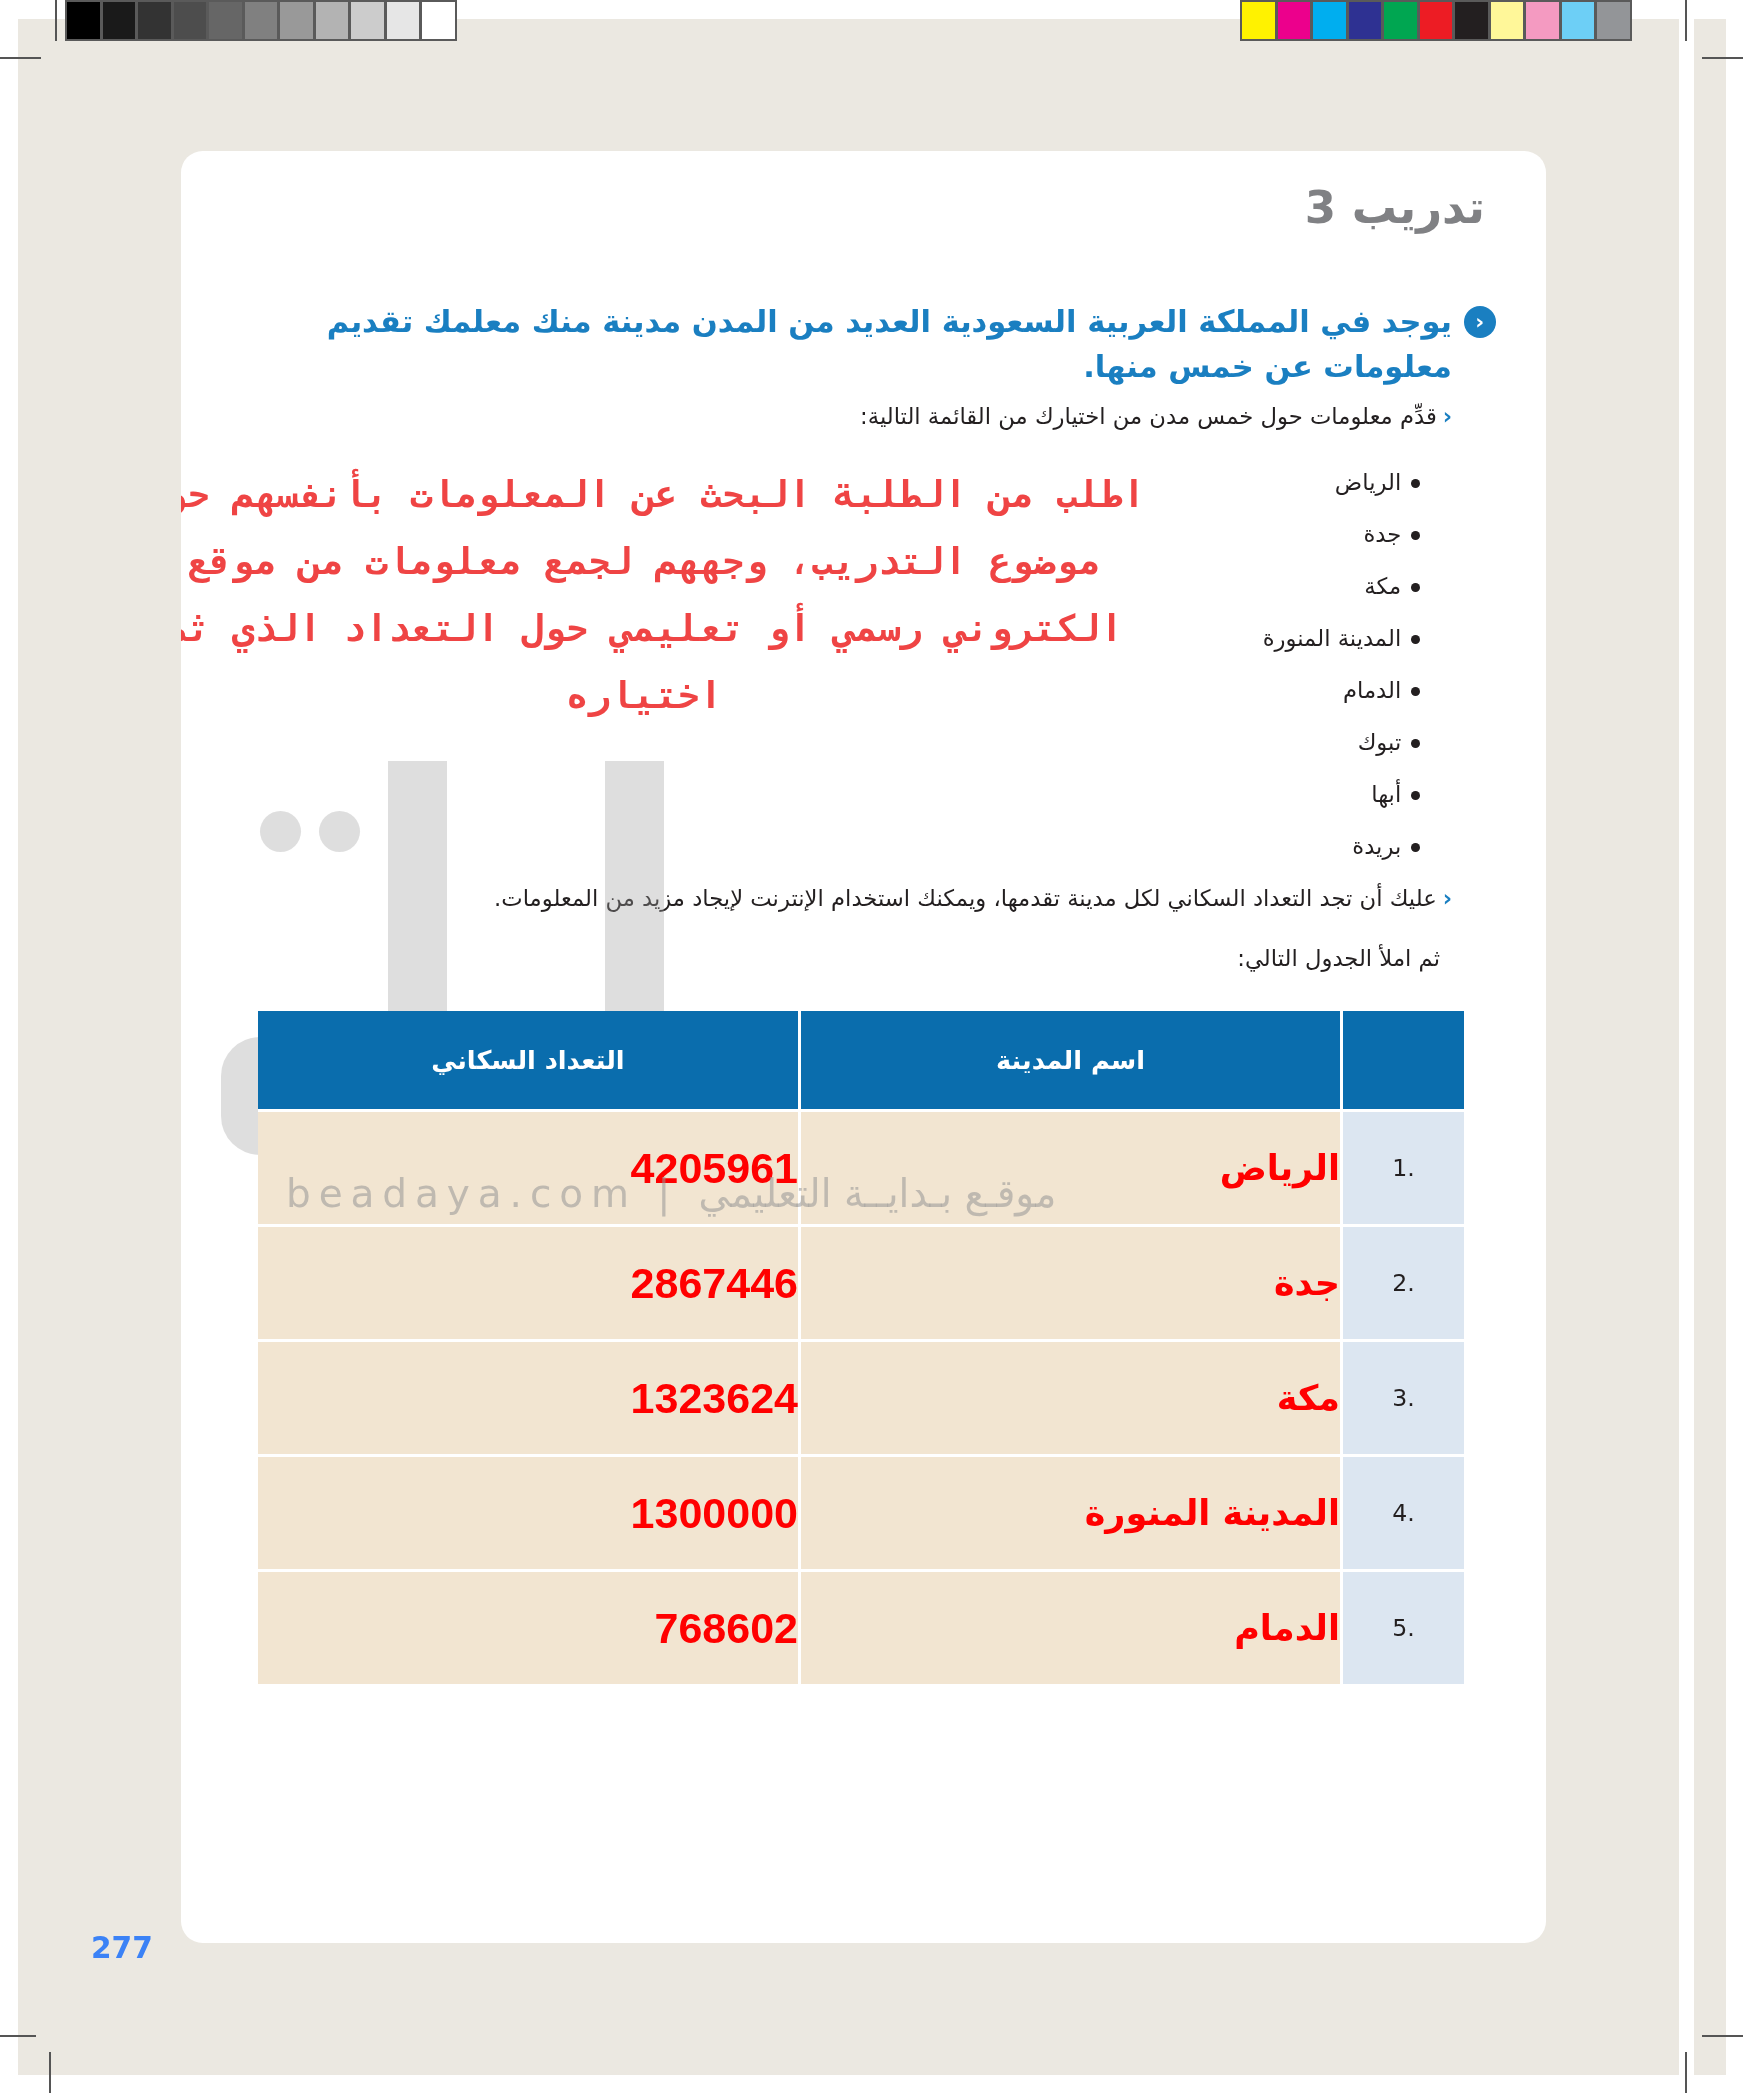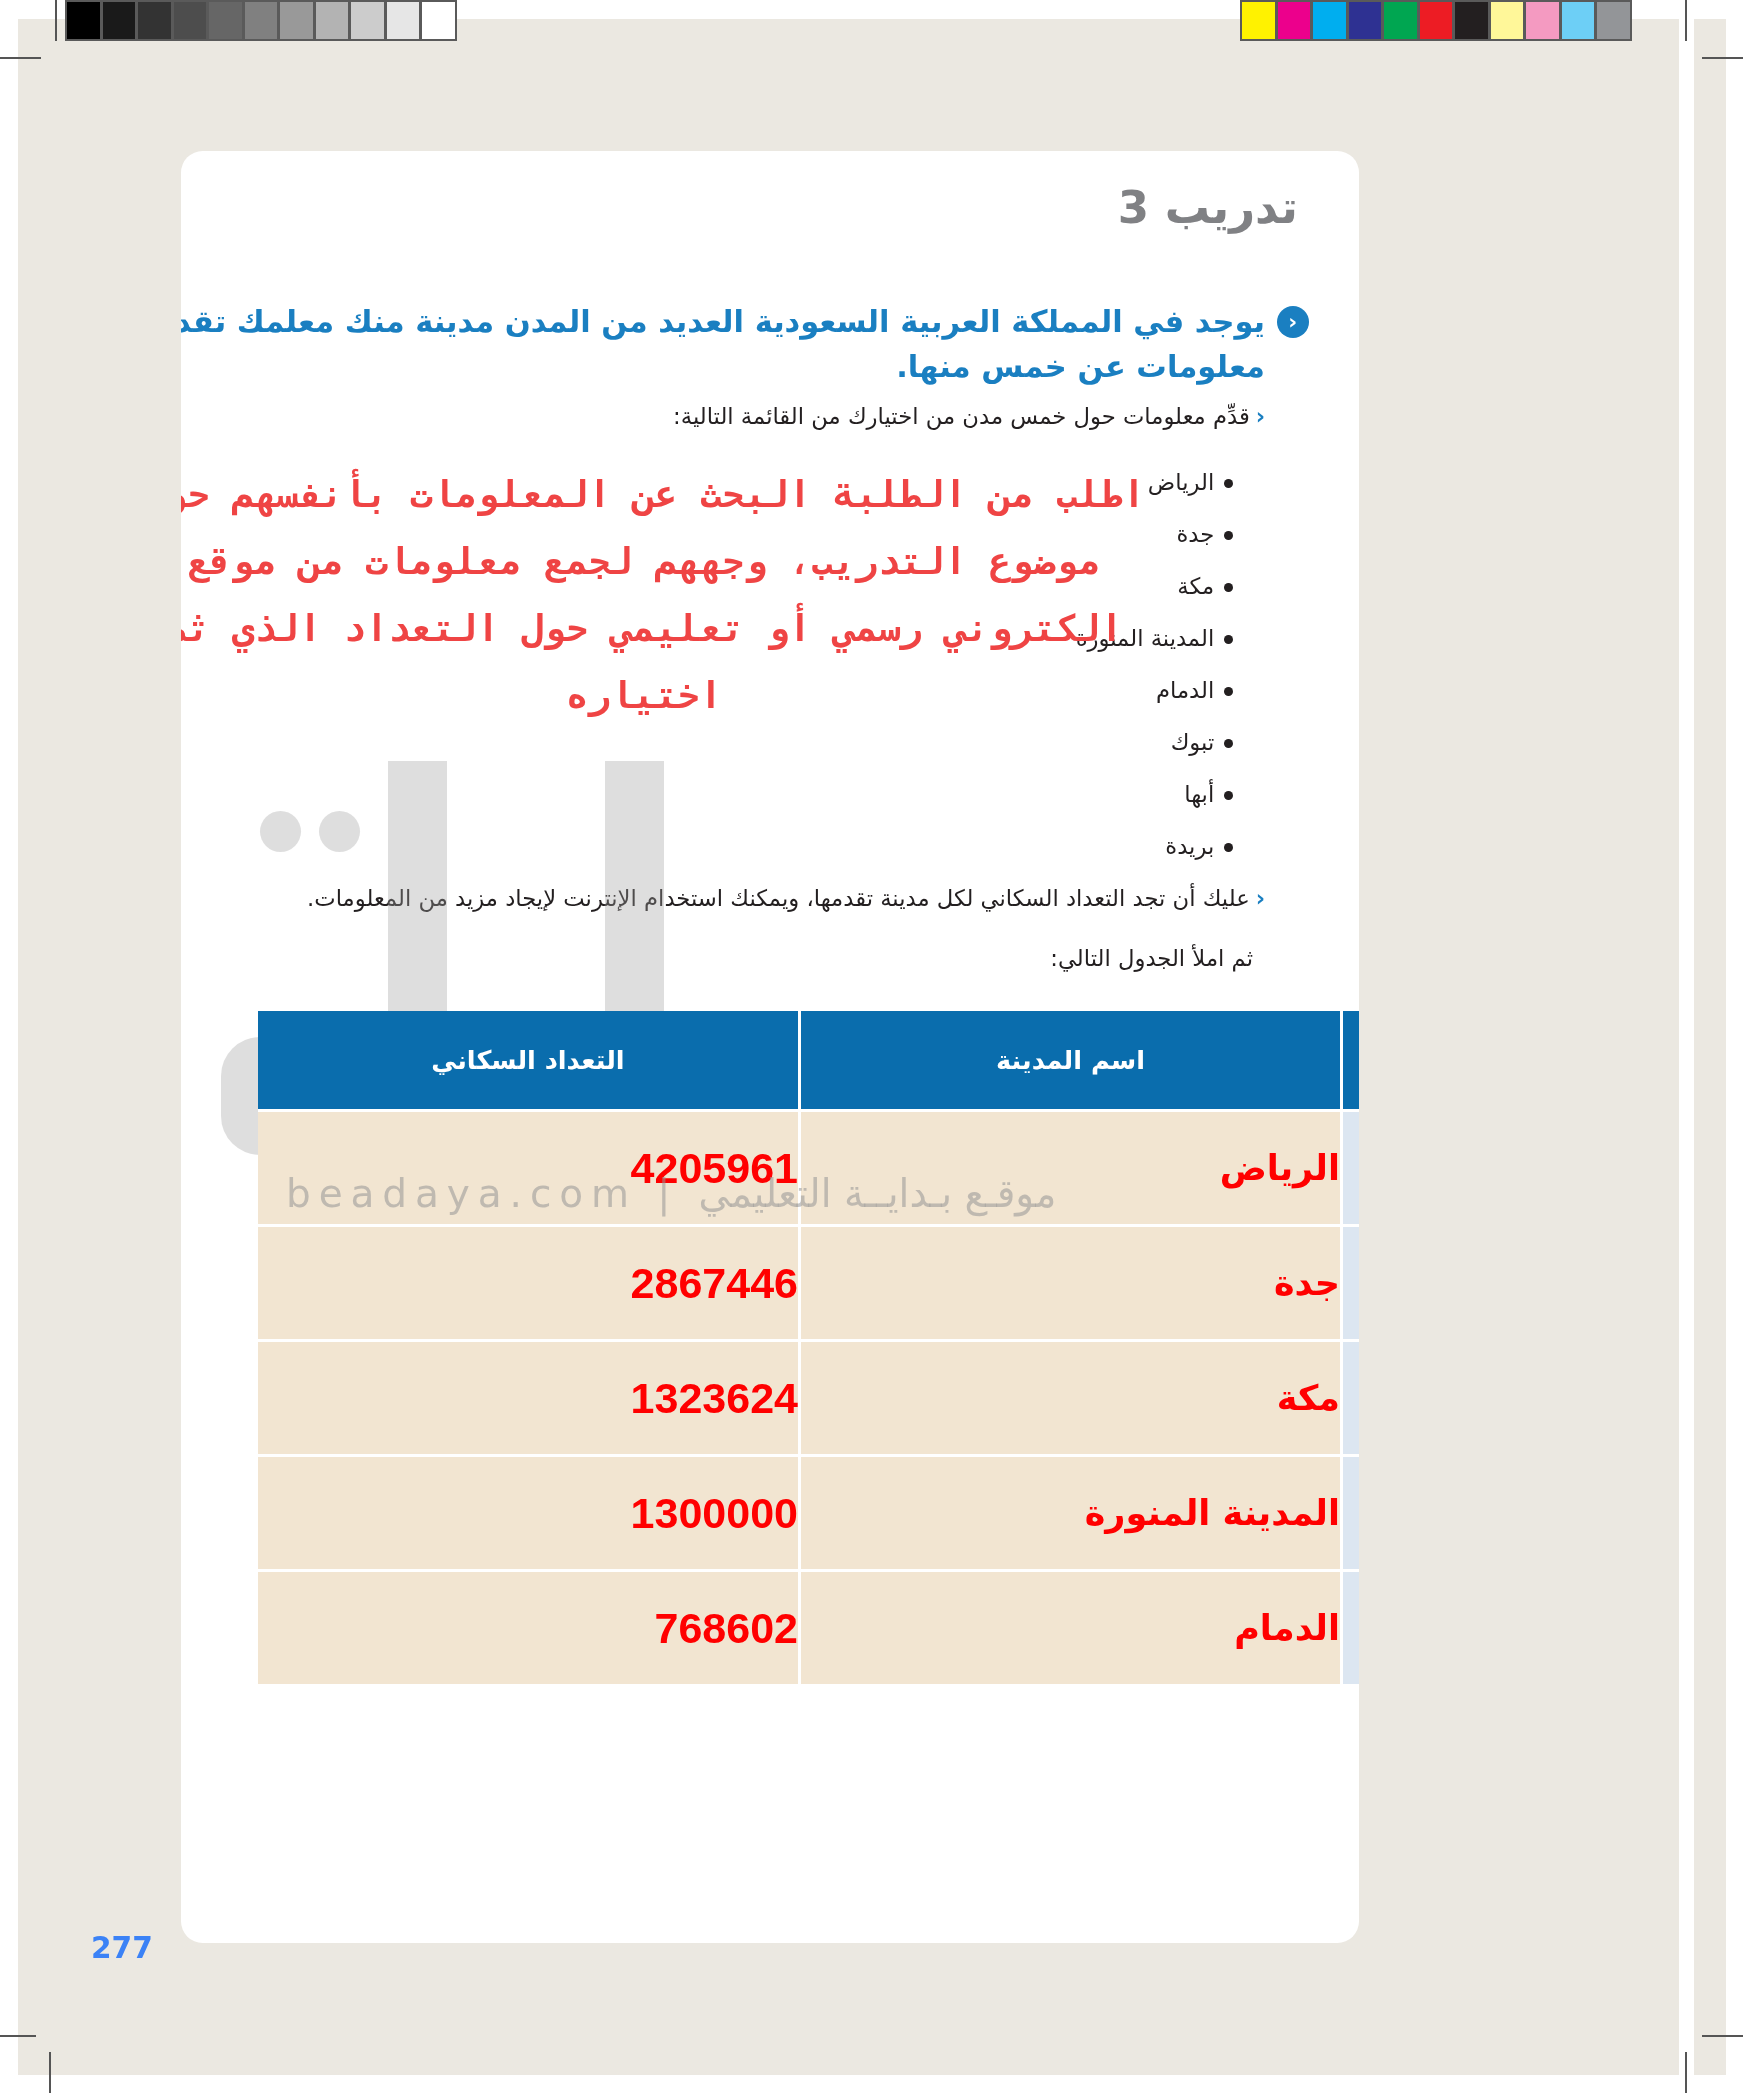--- a/index.html
+++ b/index.html
@@ -9,21 +9,21 @@
   .bg-panel { position: absolute; left: 17.7px; top: 18.7px; width: 1661px; height: 2056px; background: #ebe8e1; }
   .bg-strip { position: absolute; left: 1694px; top: 18.7px; width: 31.5px; height: 2056px; background: #ebe8e1; }
 
   .crop { position: absolute; background: #555; }
 
   .swatches { position: absolute; top: 0; height: 41px; display: flex; background: #5a5a5a; padding: 2px; gap: 3px; }
   .swatches .sw { width: 32.5px; height: 37px; }
   .swatches.gray { left: 65px; }
   .swatches.color { left: 1240px; }
 
-  .card { position: absolute; left: 181px; top: 151px; width: 1178px; height: 1792px; background: #ffffff; border-radius: 21.7px; overflow: hidden; }
+  .card { position: absolute; left: 181px; top: 151px; width: 1365px; height: 1792px; background: #ffffff; border-radius: 21.7px; overflow: hidden; }
 
   .title { position: absolute; right: 61px; top: 29.6px; font-size: 45px; font-weight: bold; color: #808184; direction: rtl; font-family: "DejaVu Sans", sans-serif; }
 
   .intro { position: absolute; right: 94px; top: 148px; width: 1202px; direction: rtl; color: #1a7fc1; font-weight: bold; font-size: 30.5px; line-height: 45px; }
   .intro-icon { position: absolute; right: -44px; top: 6.9px; width: 32.5px; height: 32.5px; border-radius: 50%; background: #1a7fc1; color: #fff; font-size: 21.7px; line-height: 32.5px; text-align: center; font-weight: bold; }
 
   .instr { position: absolute; direction: rtl; font-size: 22.7px; color: #231f20; }
   .instr .chev { color: #1a7fc1; font-weight: bold; margin-left: 5.9px; }
 
   .bullets { position: absolute; right: 126px; top: 305px; direction: rtl; list-style: none; }

